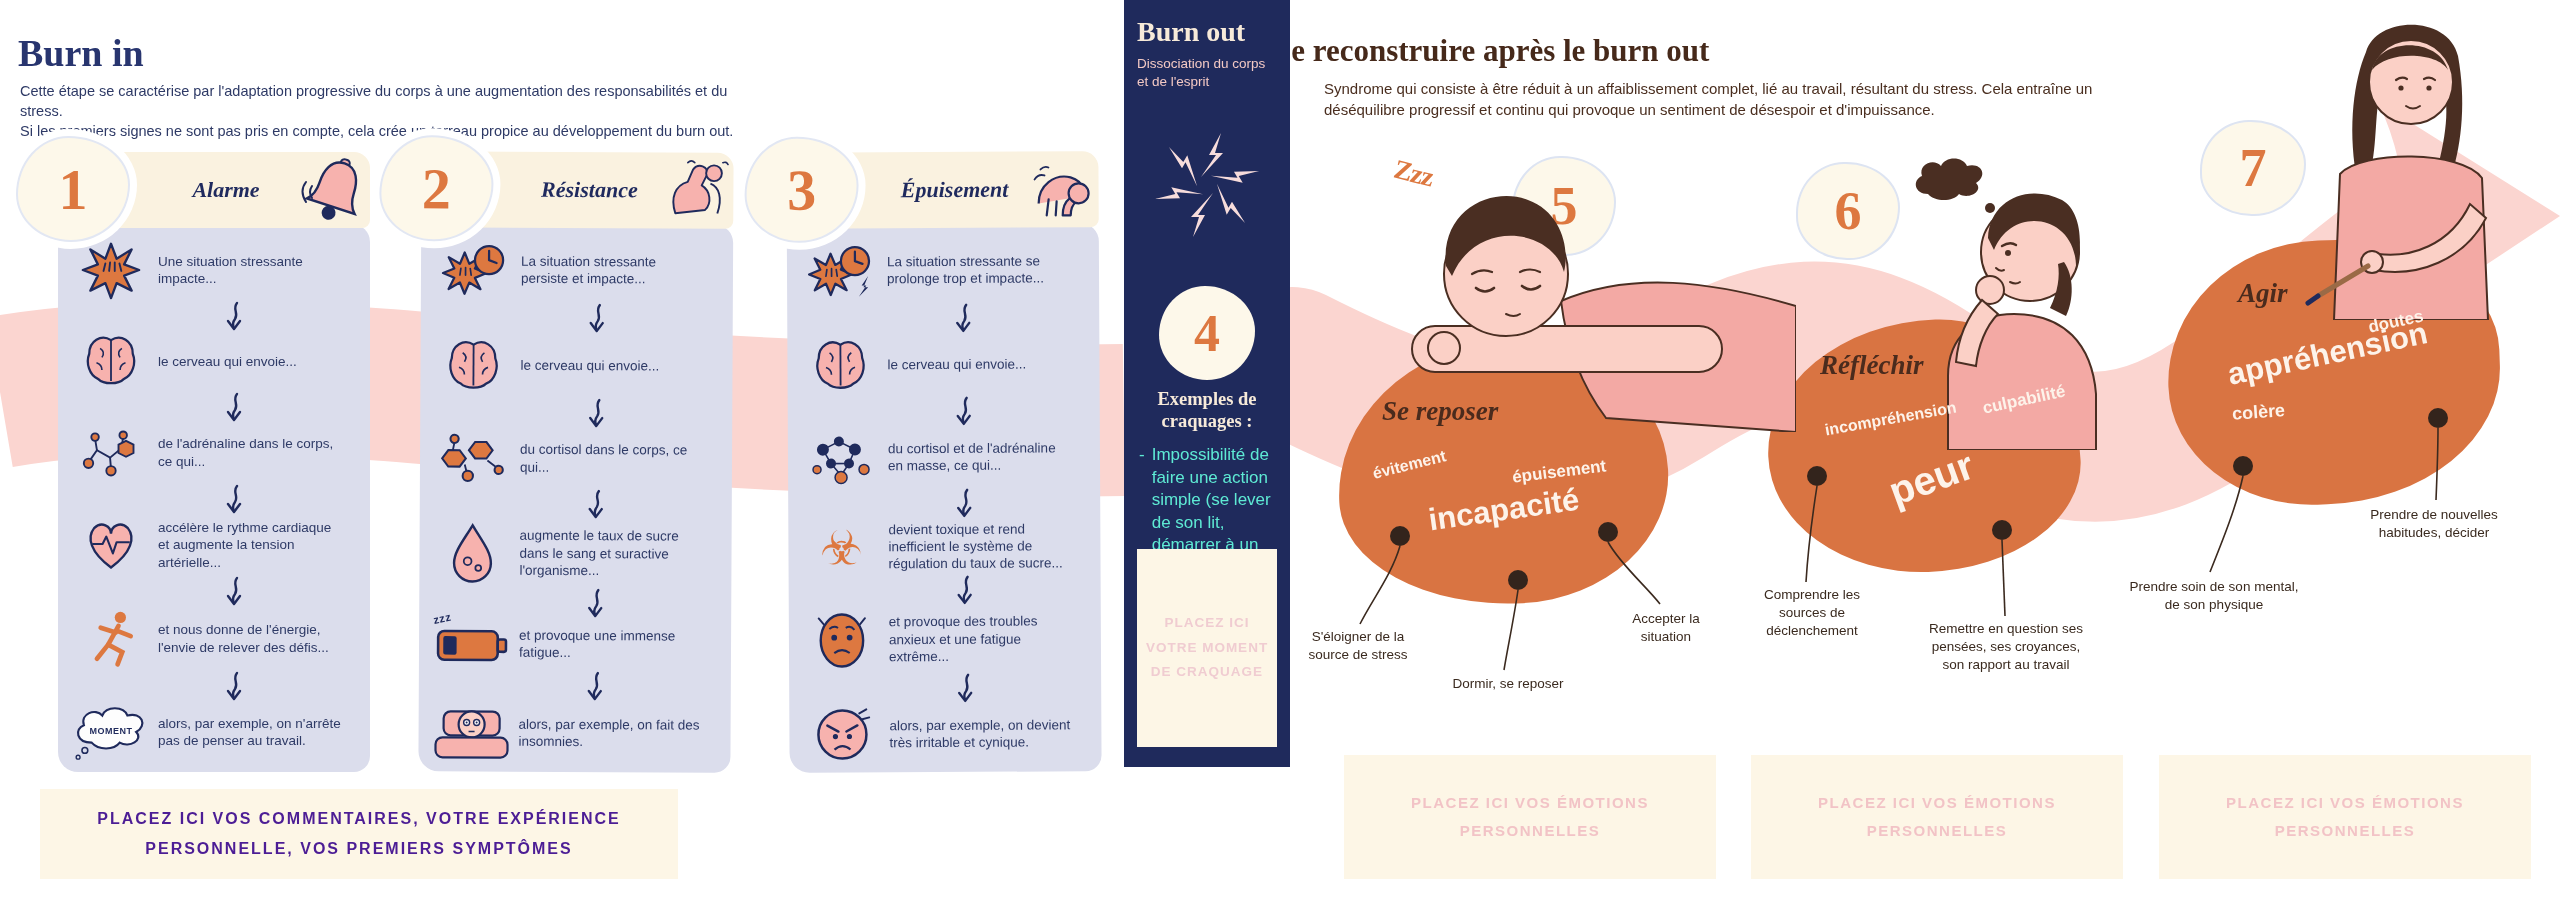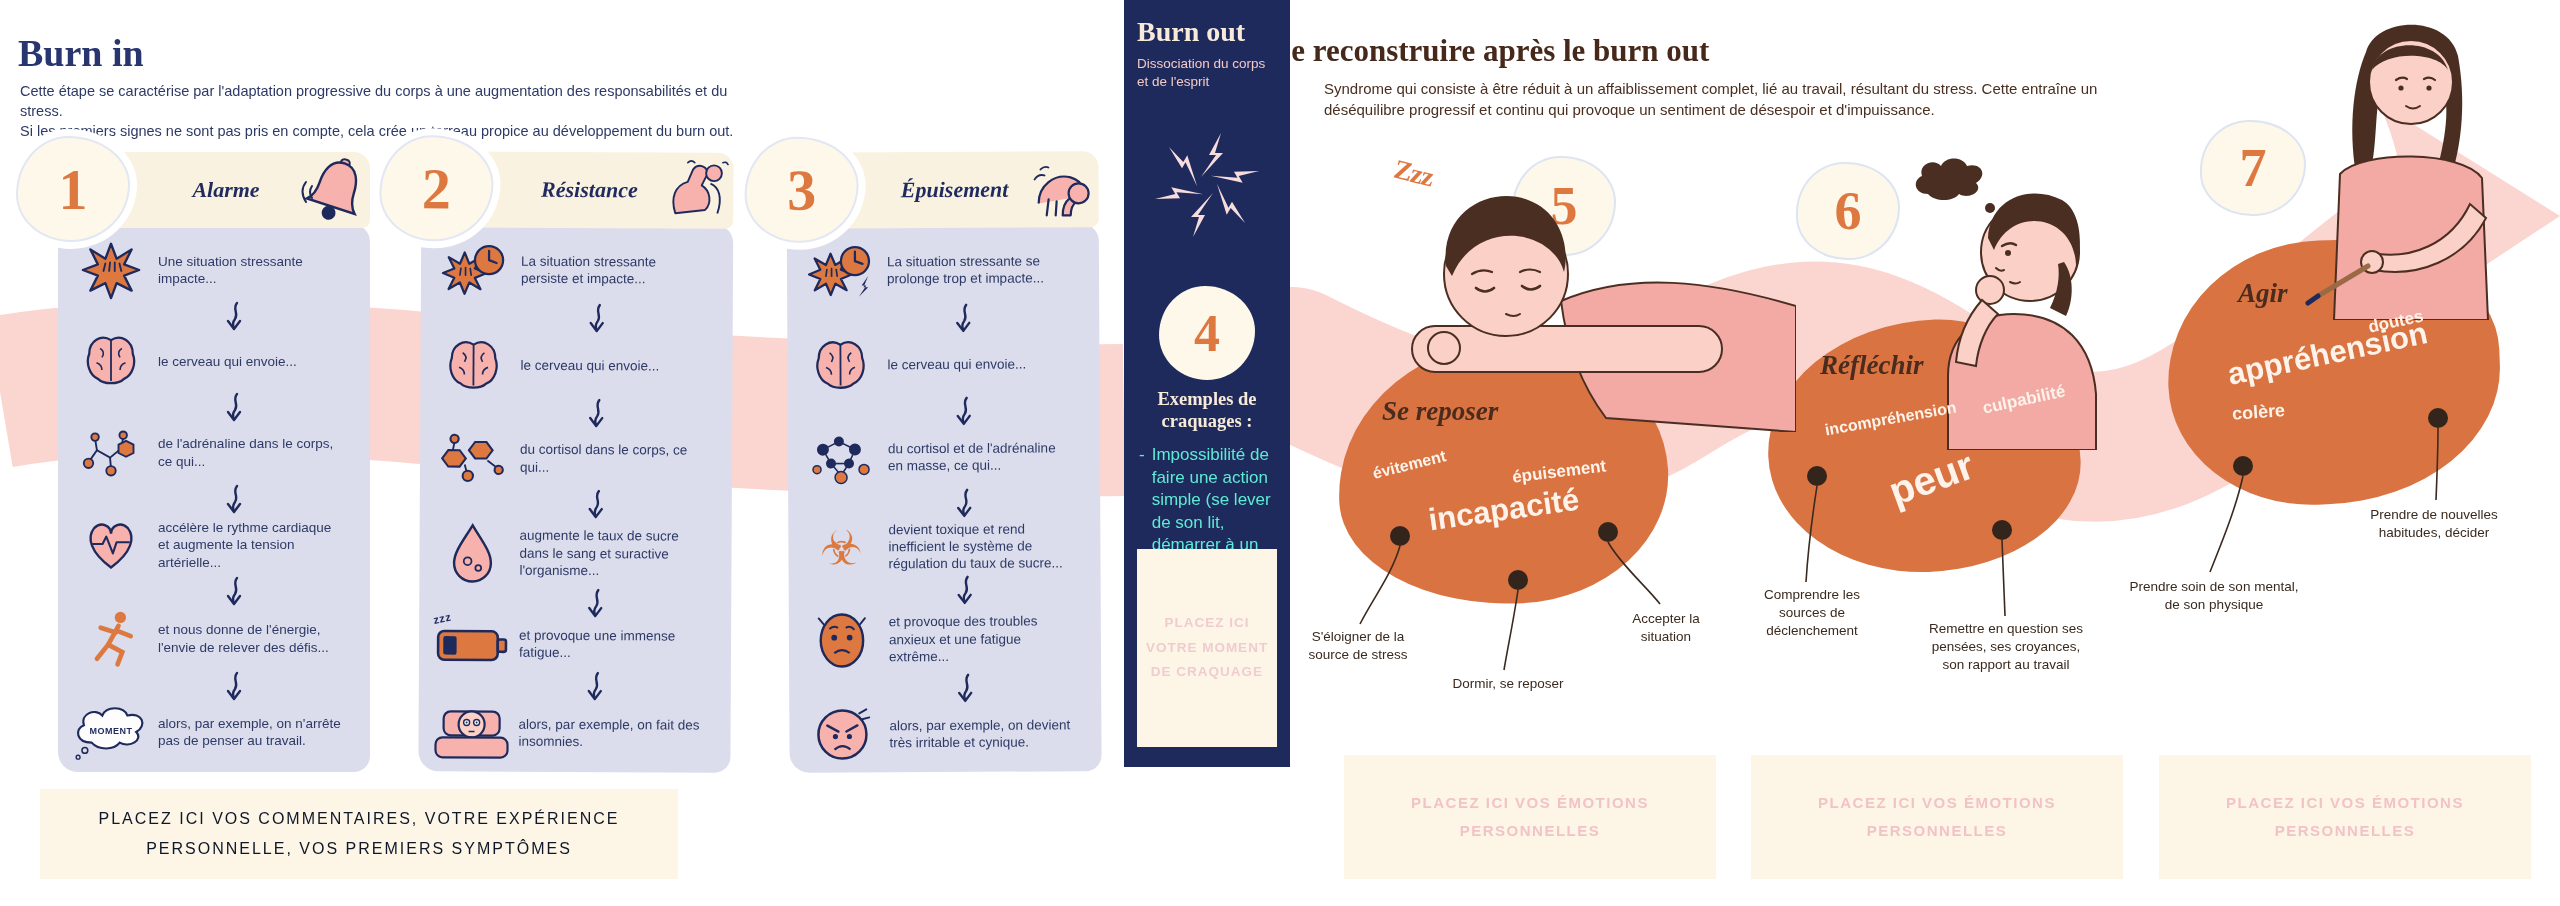--- a/index.html
+++ b/index.html
@@ -24,21 +24,21 @@
   .step{display:flex;align-items:center}
   .step-icon{width:94px;min-width:94px;display:flex;justify-content:center;position:relative}
   .step-text{width:184px;font-size:13.5px;line-height:1.28;color:#2e3a66}
   .arrow{align-self:flex-start;margin-left:160px;height:30px}
   .icon-label{position:absolute;left:50%;top:50%;transform:translate(-50%,-62%);font:700 9px "Liberation Sans",sans-serif;color:#1f2a5c;letter-spacing:.5px}
   .icon-label--zzz{left:8px;top:-8px;transform:rotate(-12deg);font-size:11px}
   .step-glyph{font-family:"DejaVu Sans",sans-serif;font-size:48px;line-height:1;color:#dd7840}
 
   .placeholder{position:absolute;background:#fdf6e6;display:flex;align-items:center;justify-content:center;text-align:center;z-index:2}
   .ph-left{left:40px;top:789px;width:638px;height:90px}
-  .ph-left span{font-weight:400;font-size:16px;letter-spacing:2px;line-height:1.9;color:#0f172a;padding:0 26px}
+  .ph-left span{font-weight:700;font-size:16px;letter-spacing:2px;line-height:1.9;color:#4c1d95;padding:0 26px}
   .ph-r{top:755px;width:372px;height:124px}
   .ph-r span{font-weight:700;font-size:15px;letter-spacing:1.5px;line-height:1.9;color:#f2c3c6;padding:0 55px}
 
   
   .band{position:absolute;left:1124px;top:0;width:166px;height:767px;background:#1f2a5c;z-index:6;padding:16px 13px;box-sizing:border-box}
   .band-title{font:700 28px "Liberation Serif",serif;color:#f7ead9}
   .band-sub{margin-top:7px;font-size:13.5px;line-height:1.3;color:#f3c9c4}
   .bolts{display:block;margin:16px auto 0}
   .band-numblob{margin:22px auto 0;width:96px;height:94px;background:#fdf8ea;border-radius:48% 52% 50% 50%/52% 48% 52% 48%;display:flex;align-items:center;justify-content:center}
   .band-numblob span{font:700 52px "Liberation Serif",serif;color:#dd7840}
@@ -495,21 +495,21 @@
       <div class="band-item">
           <span>Problème de défis</span>
         </div>
     </div>
     <div class="band-ph">
       <span>PLACEZ ICI VOTRE MOMENT DE CRAQUAGE</span>
     </div>
   </div>
 
   <h1 class="r-title">Se reconstruire après le burn out</h1>
-  <p class="r-desc">Syndrome qui consiste à être réduit à un affaiblissement complet, lié au travail, résultant du stress. Cette entraîne un déséquilibre progressif et continu qui provoque un sentiment de désespoir et d'impuissance.</p>
+  <p class="r-desc">Syndrome qui consiste à être réduit à un affaiblissement complet, lié au travail, résultant du stress. Cela entraîne un déséquilibre progressif et continu qui provoque un sentiment de désespoir et d'impuissance.</p>
 
   <div class="phase-num" style="left:1512px;top:156px;width:100px;height:96px">
       <span>5</span>
     </div>
   <div class="phase-num" style="left:1796px;top:162px;width:100px;height:94px">
       <span>6</span>
     </div>
   <div class="phase-num" style="left:2200px;top:120px;width:102px;height:92px">
       <span>7</span>
     </div>

